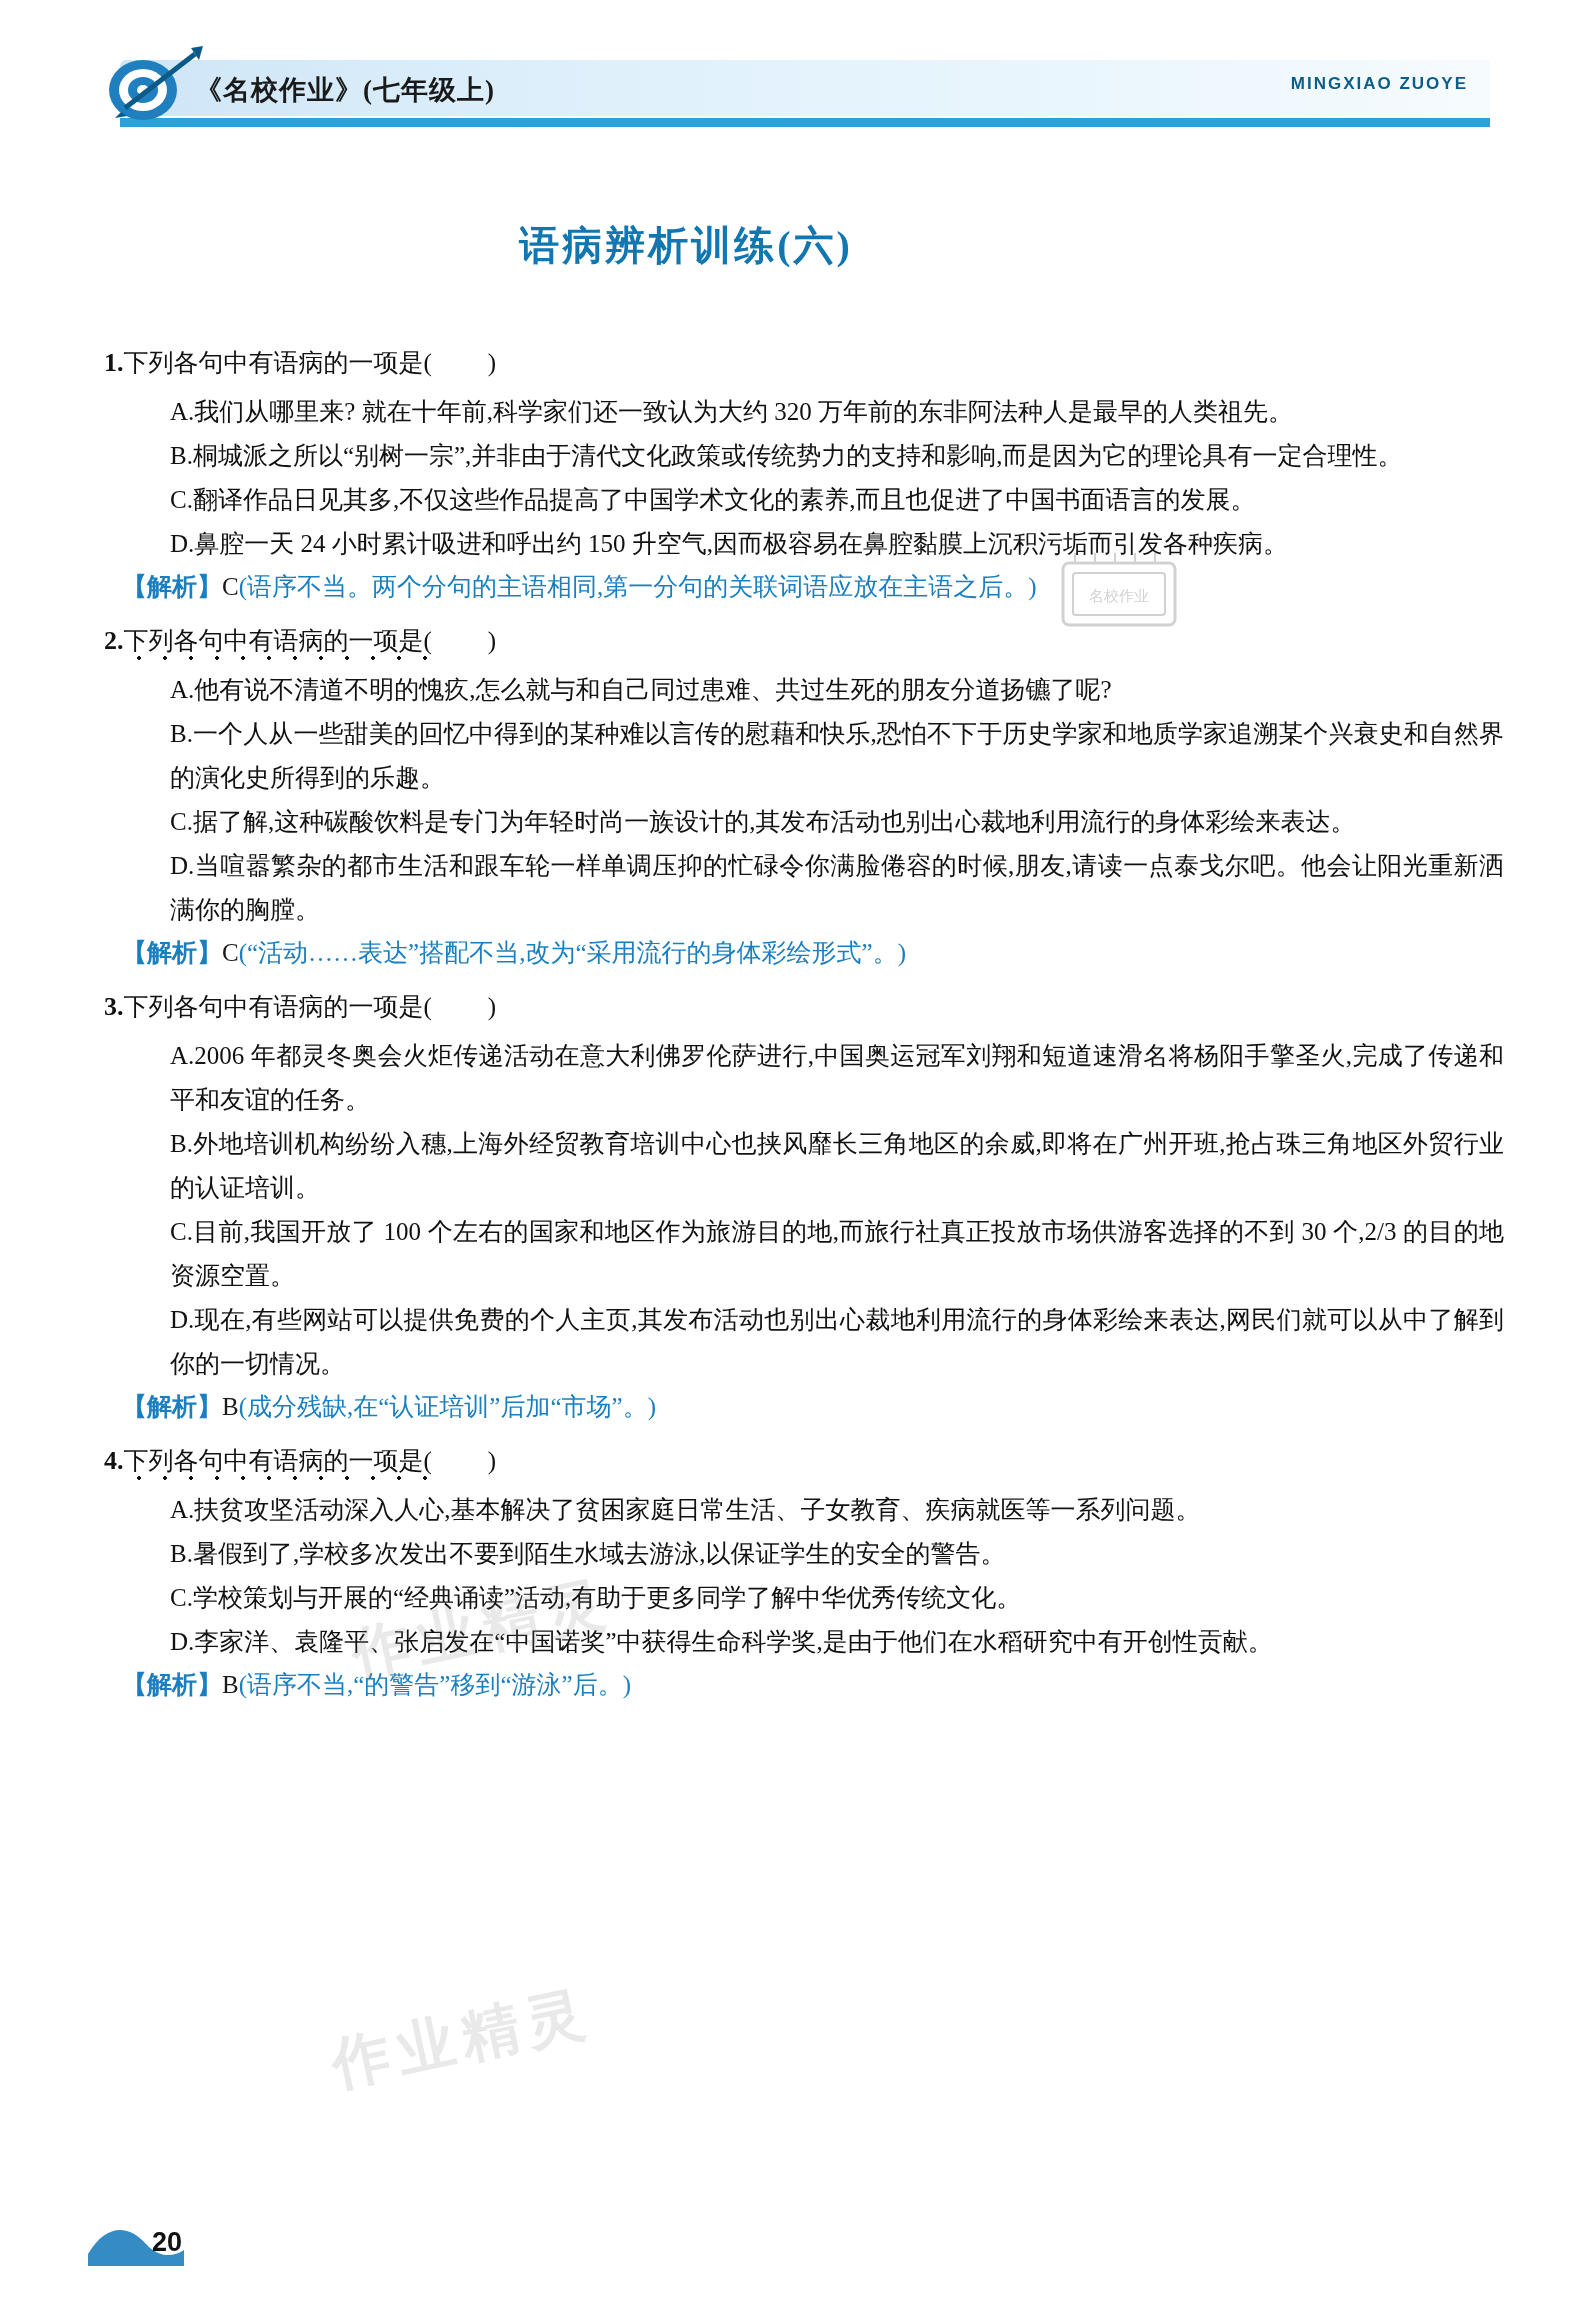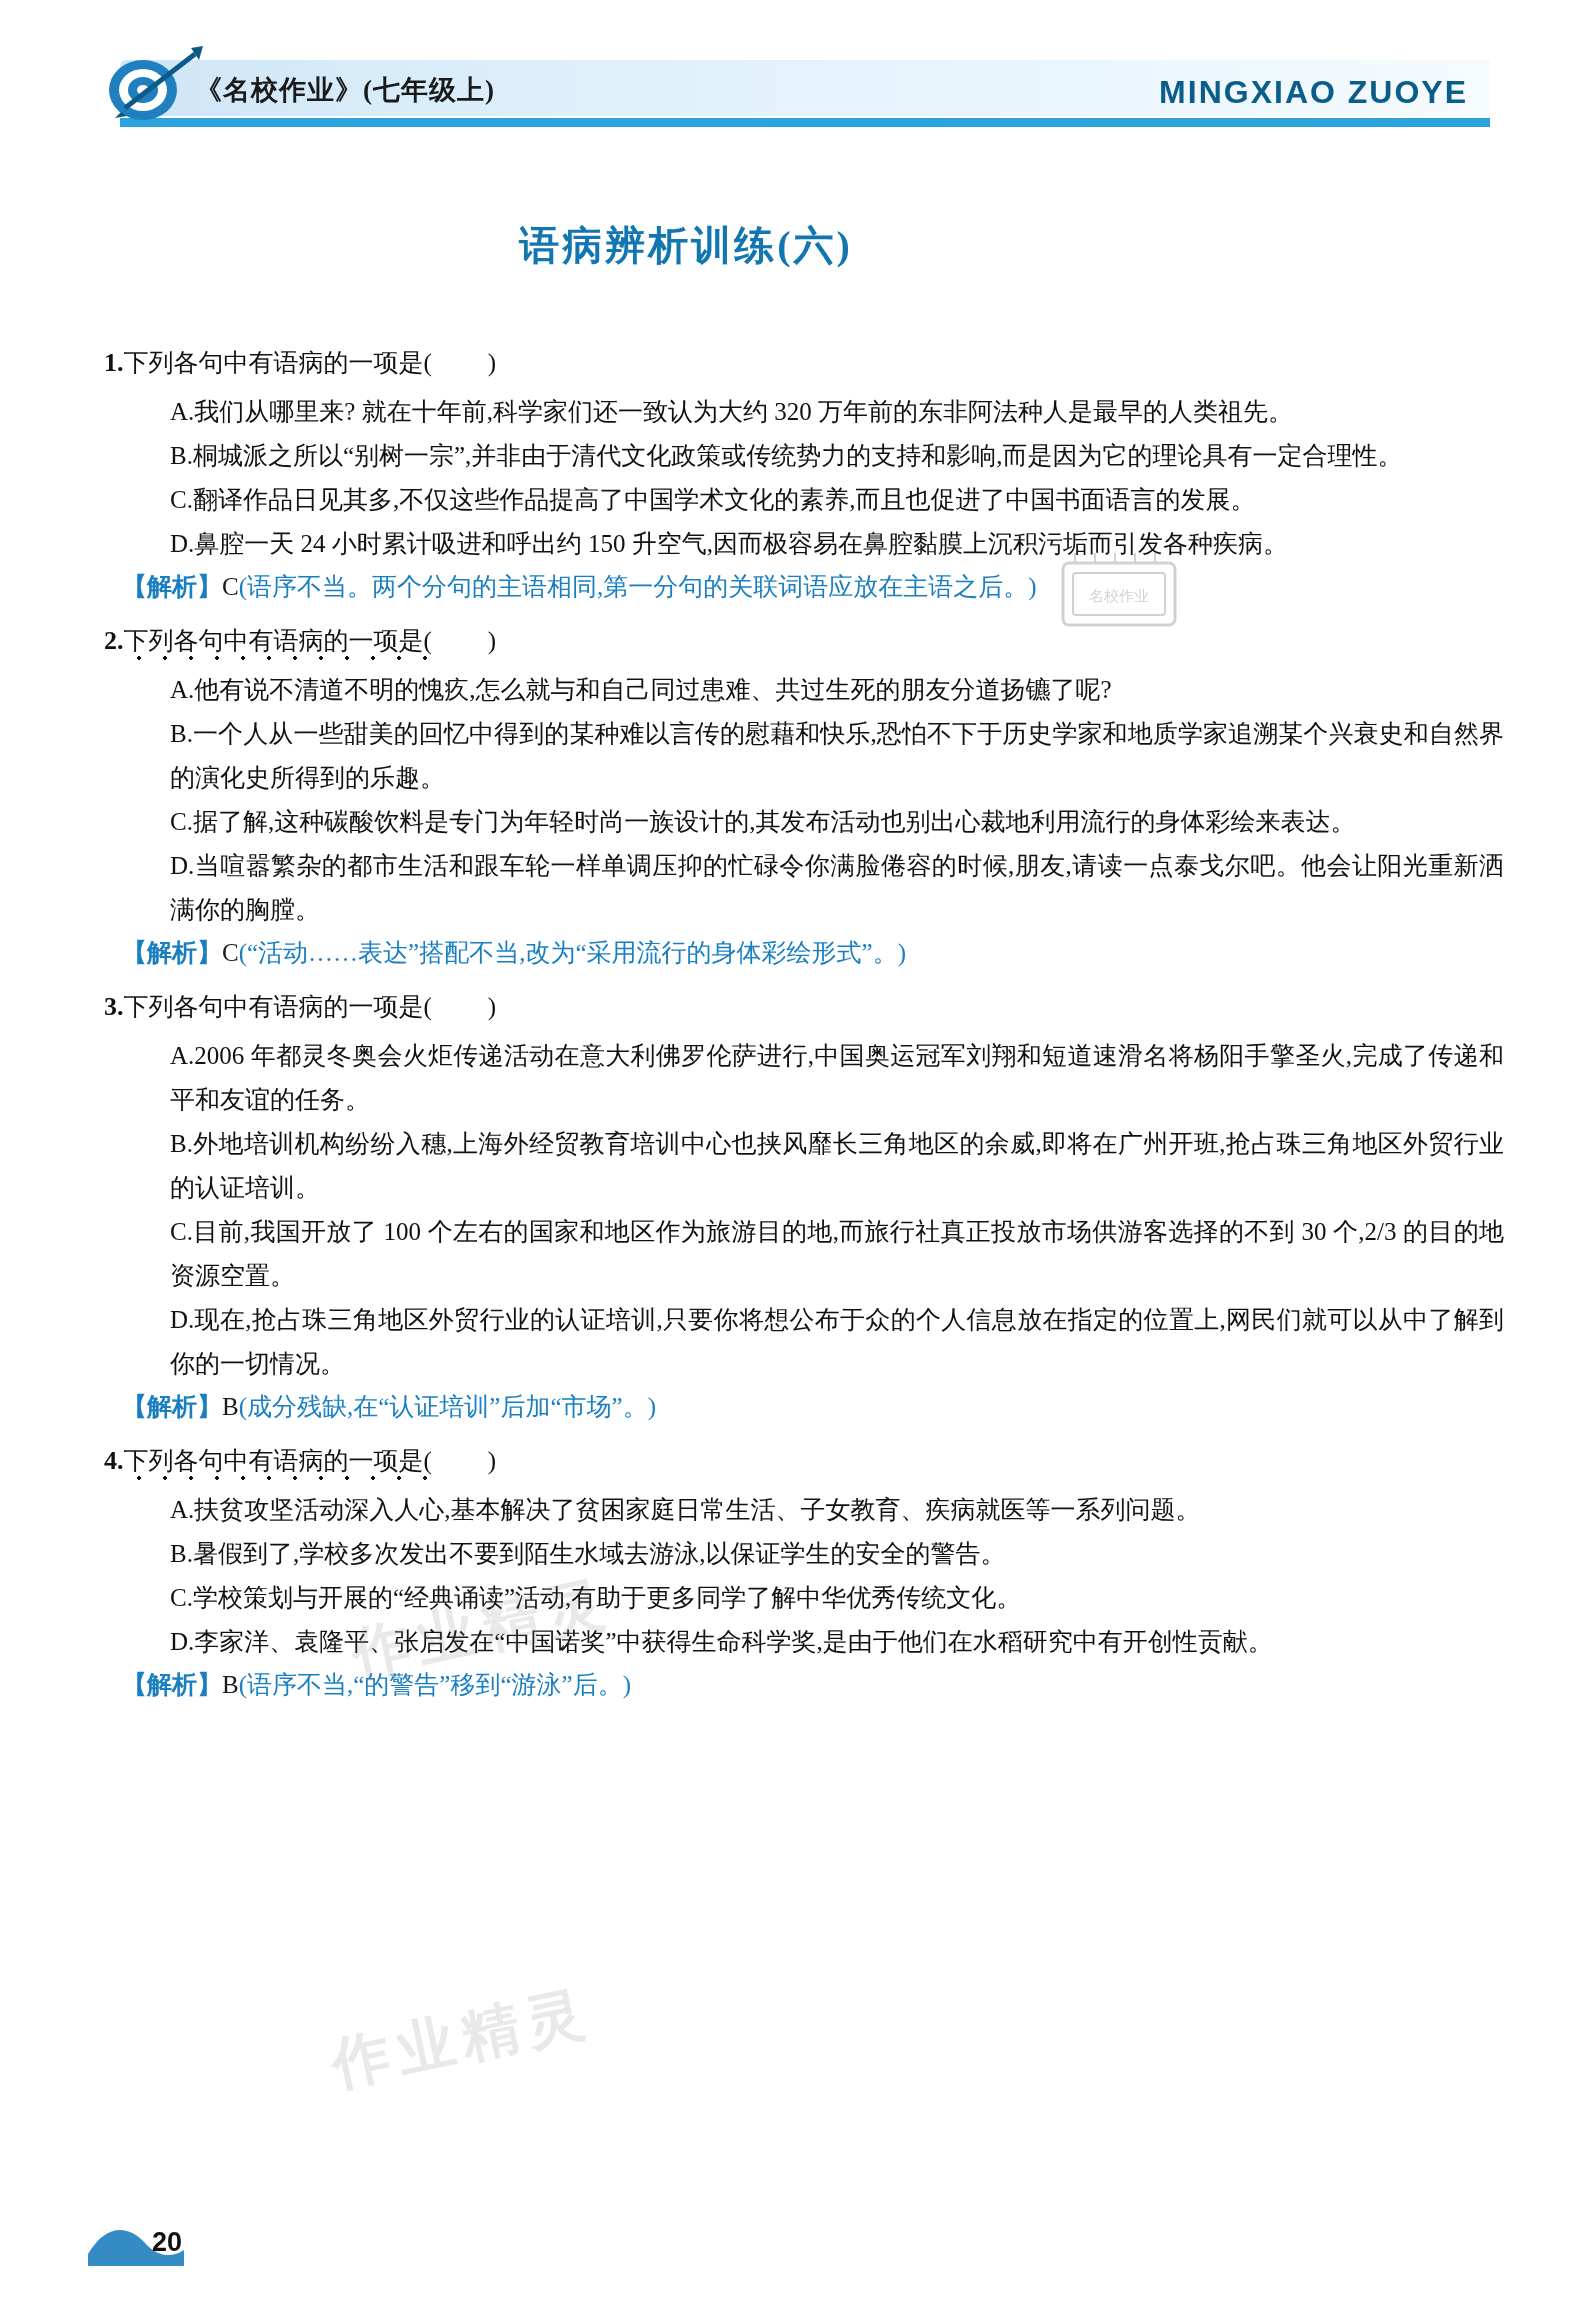--- a/index.html
+++ b/index.html
@@ -56,21 +56,21 @@
     font-size: 27px;
     font-weight: bold;
     letter-spacing: 1px;
     color: #1a1a1a;
     font-family: "Liberation Serif", "DejaVu Serif", serif;
   }
   .header-right {
     position: absolute;
     right: 22px;
     top: 14px;
-    font-size: 32px;
+    font-size: 17px;
     letter-spacing: 2px;
     color: #0b5d8a;
     font-family: "Liberation Sans", sans-serif;
     font-weight: bold;
     text-align: right;
   }
 
   
   .page-title {
     position: absolute;
@@ -250,21 +250,21 @@
     </div>
   </div>
 
   <div class="q-block">
     <div class="q-stem">
       <span class="q-num">3.</span><span>下列各句中有语病的一项是(</span><span class="q-blank"></span><span>)</span>
     </div>
     <div class="opt">A.2006 年都灵冬奥会火炬传递活动在意大利佛罗伦萨进行,中国奥运冠军刘翔和短道速滑名将杨阳手擎圣火,完成了传递和平和友谊的任务。</div>
     <div class="opt">B.外地培训机构纷纷入穗,上海外经贸教育培训中心也挟风靡长三角地区的余威,即将在广州开班,抢占珠三角地区外贸行业的认证培训。</div>
     <div class="opt">C.目前,我国开放了 100 个左右的国家和地区作为旅游目的地,而旅行社真正投放市场供游客选择的不到 30 个,2/3 的目的地资源空置。</div>
-    <div class="opt">D.现在,抢占珠三角地区外贸行业的认证培训,只要你将想公布于众的个人信息放在指定的位置上,网民们就可以从中了解到你的一切情况。</div>
+    <div class="opt">D.现在,有些网站可以提供免费的个人主页,其发布活动也别出心裁地利用流行的身体彩绘来表达,网民们就可以从中了解到你的一切情况。</div>
     <div class="analysis">
       <span class="tag">【解析】</span><span class="ans">B</span><span>(成分残缺,在“认证培训”后加“市场”。)</span>
     </div>
   </div>
 
   <div class="q-block">
     <div class="q-stem">
       <span class="q-num">4.</span><span class="dotted">下列各句中有语病的一项是(</span><span class="q-blank"></span><span>)</span>
     </div>
     <div class="opt">A.扶贫攻坚活动深入人心,基本解决了贫困家庭日常生活、子女教育、疾病就医等一系列问题。</div>

